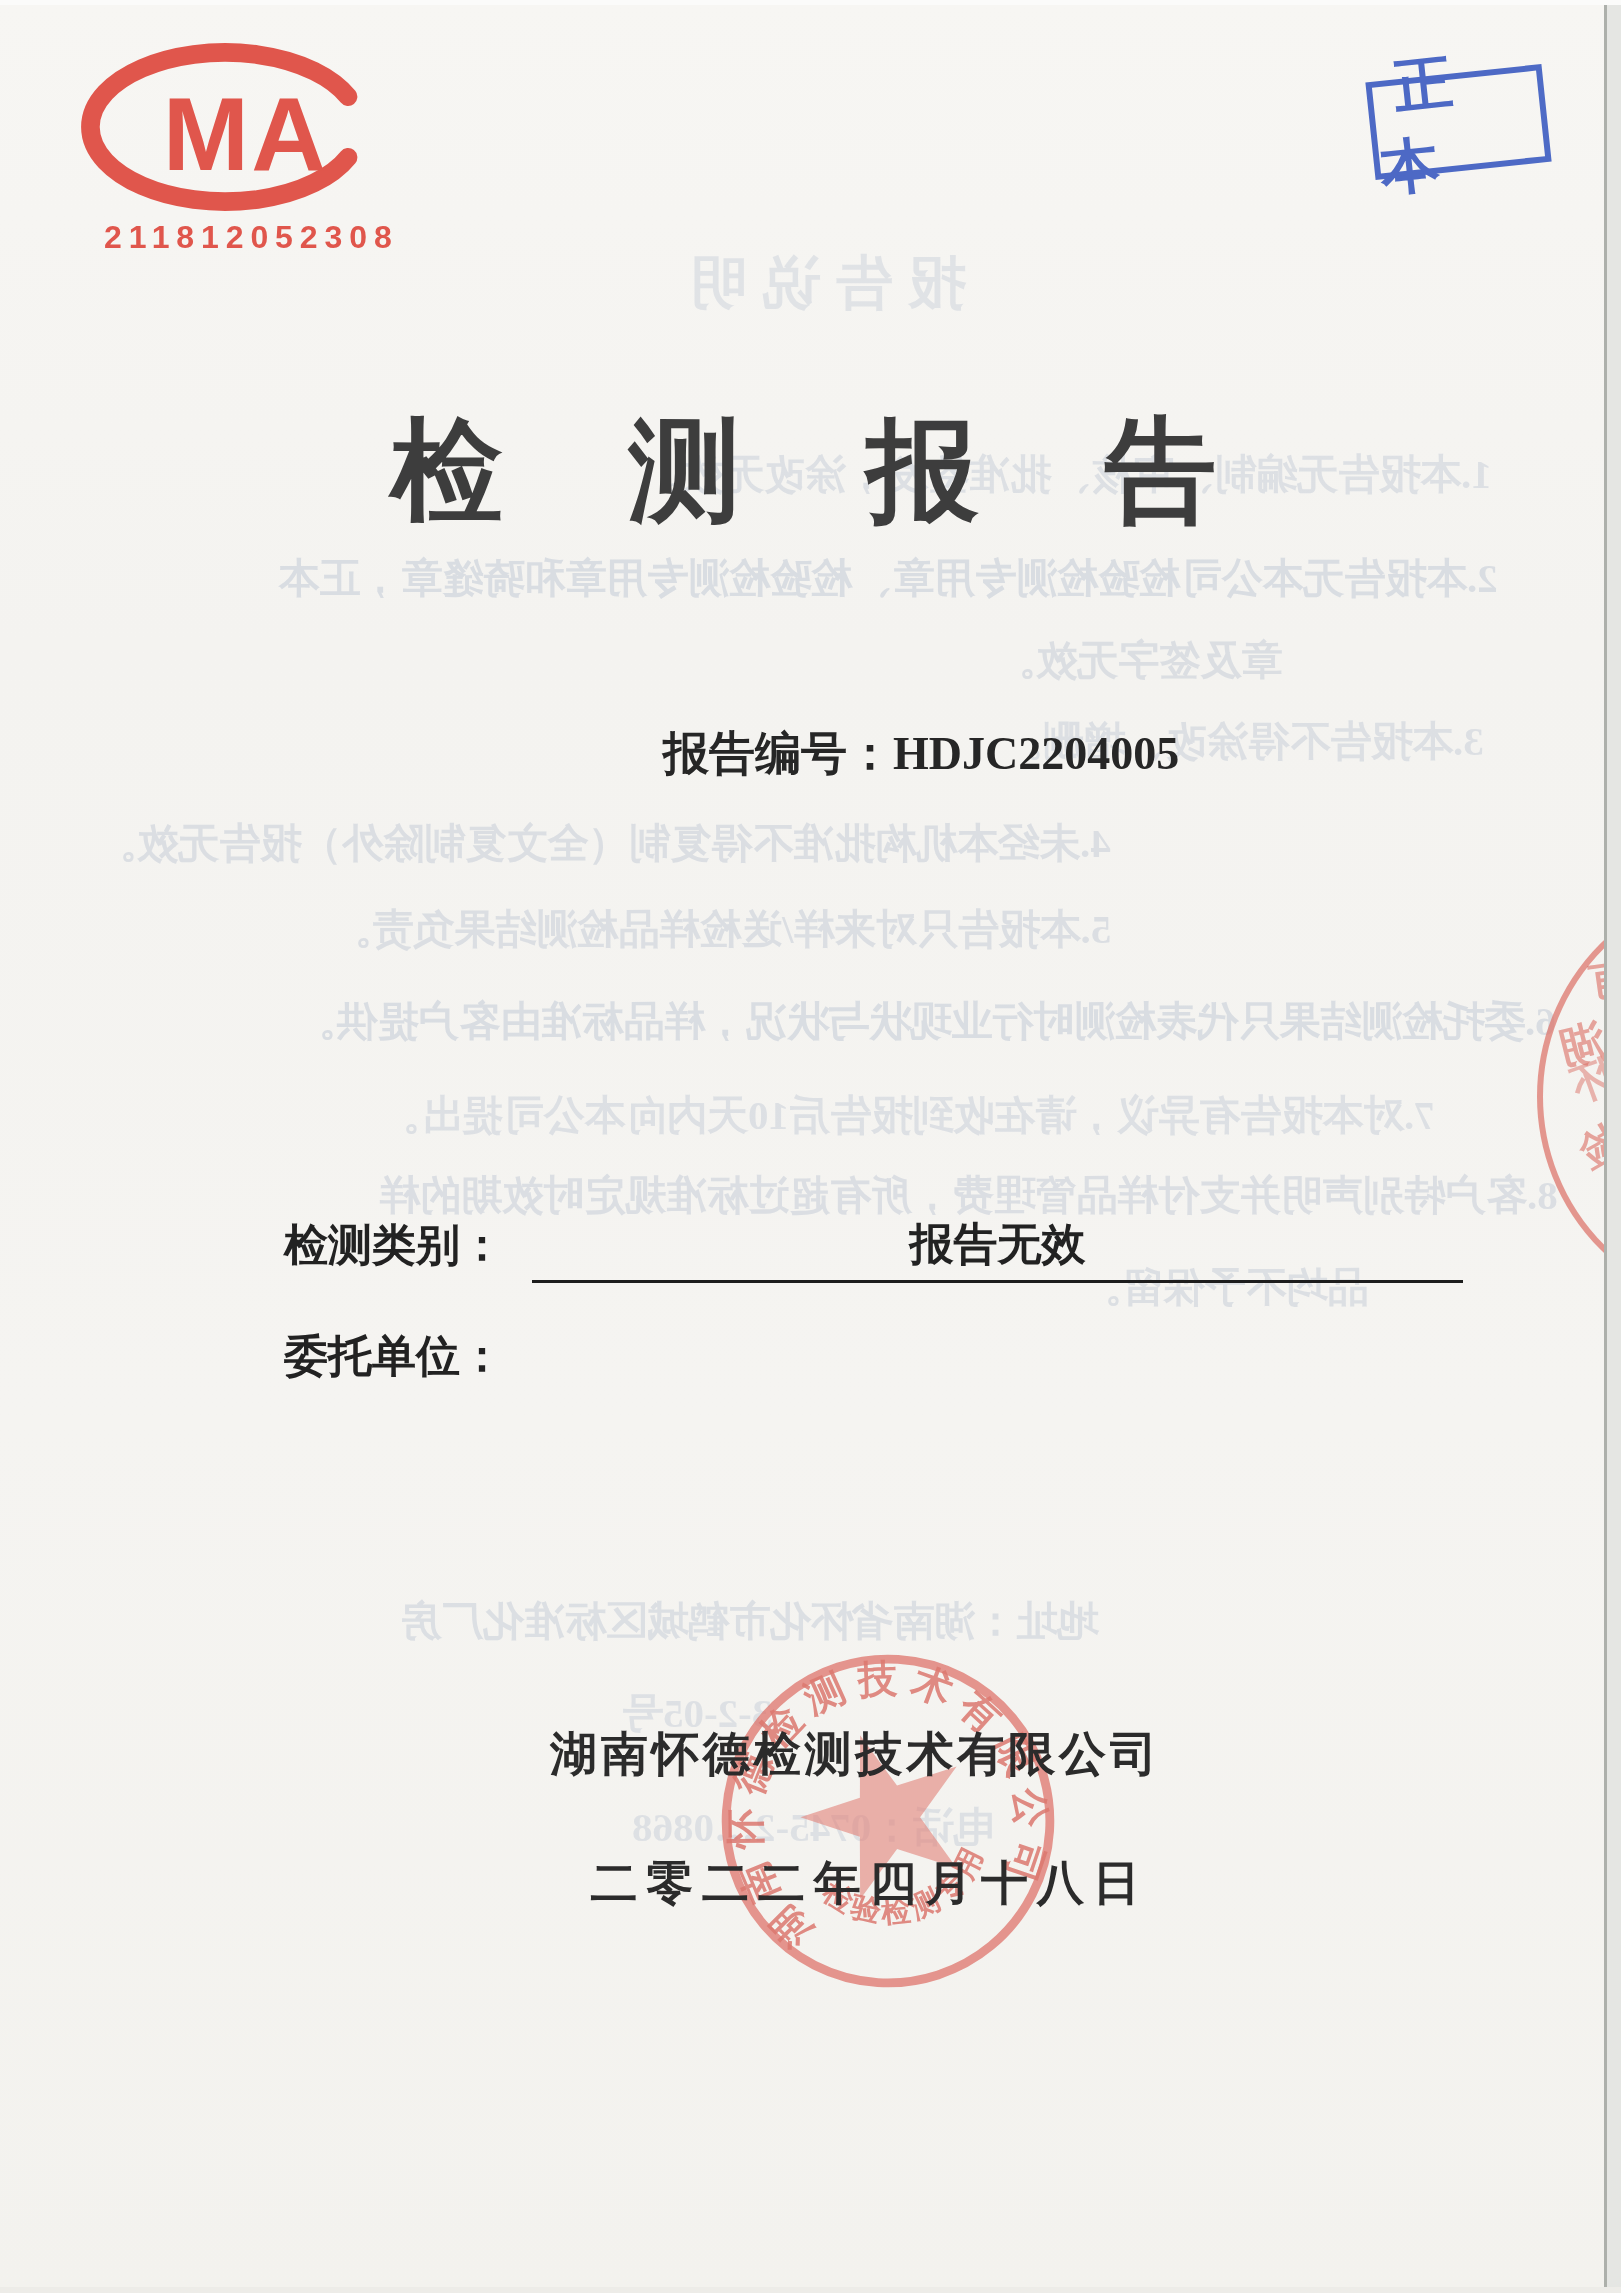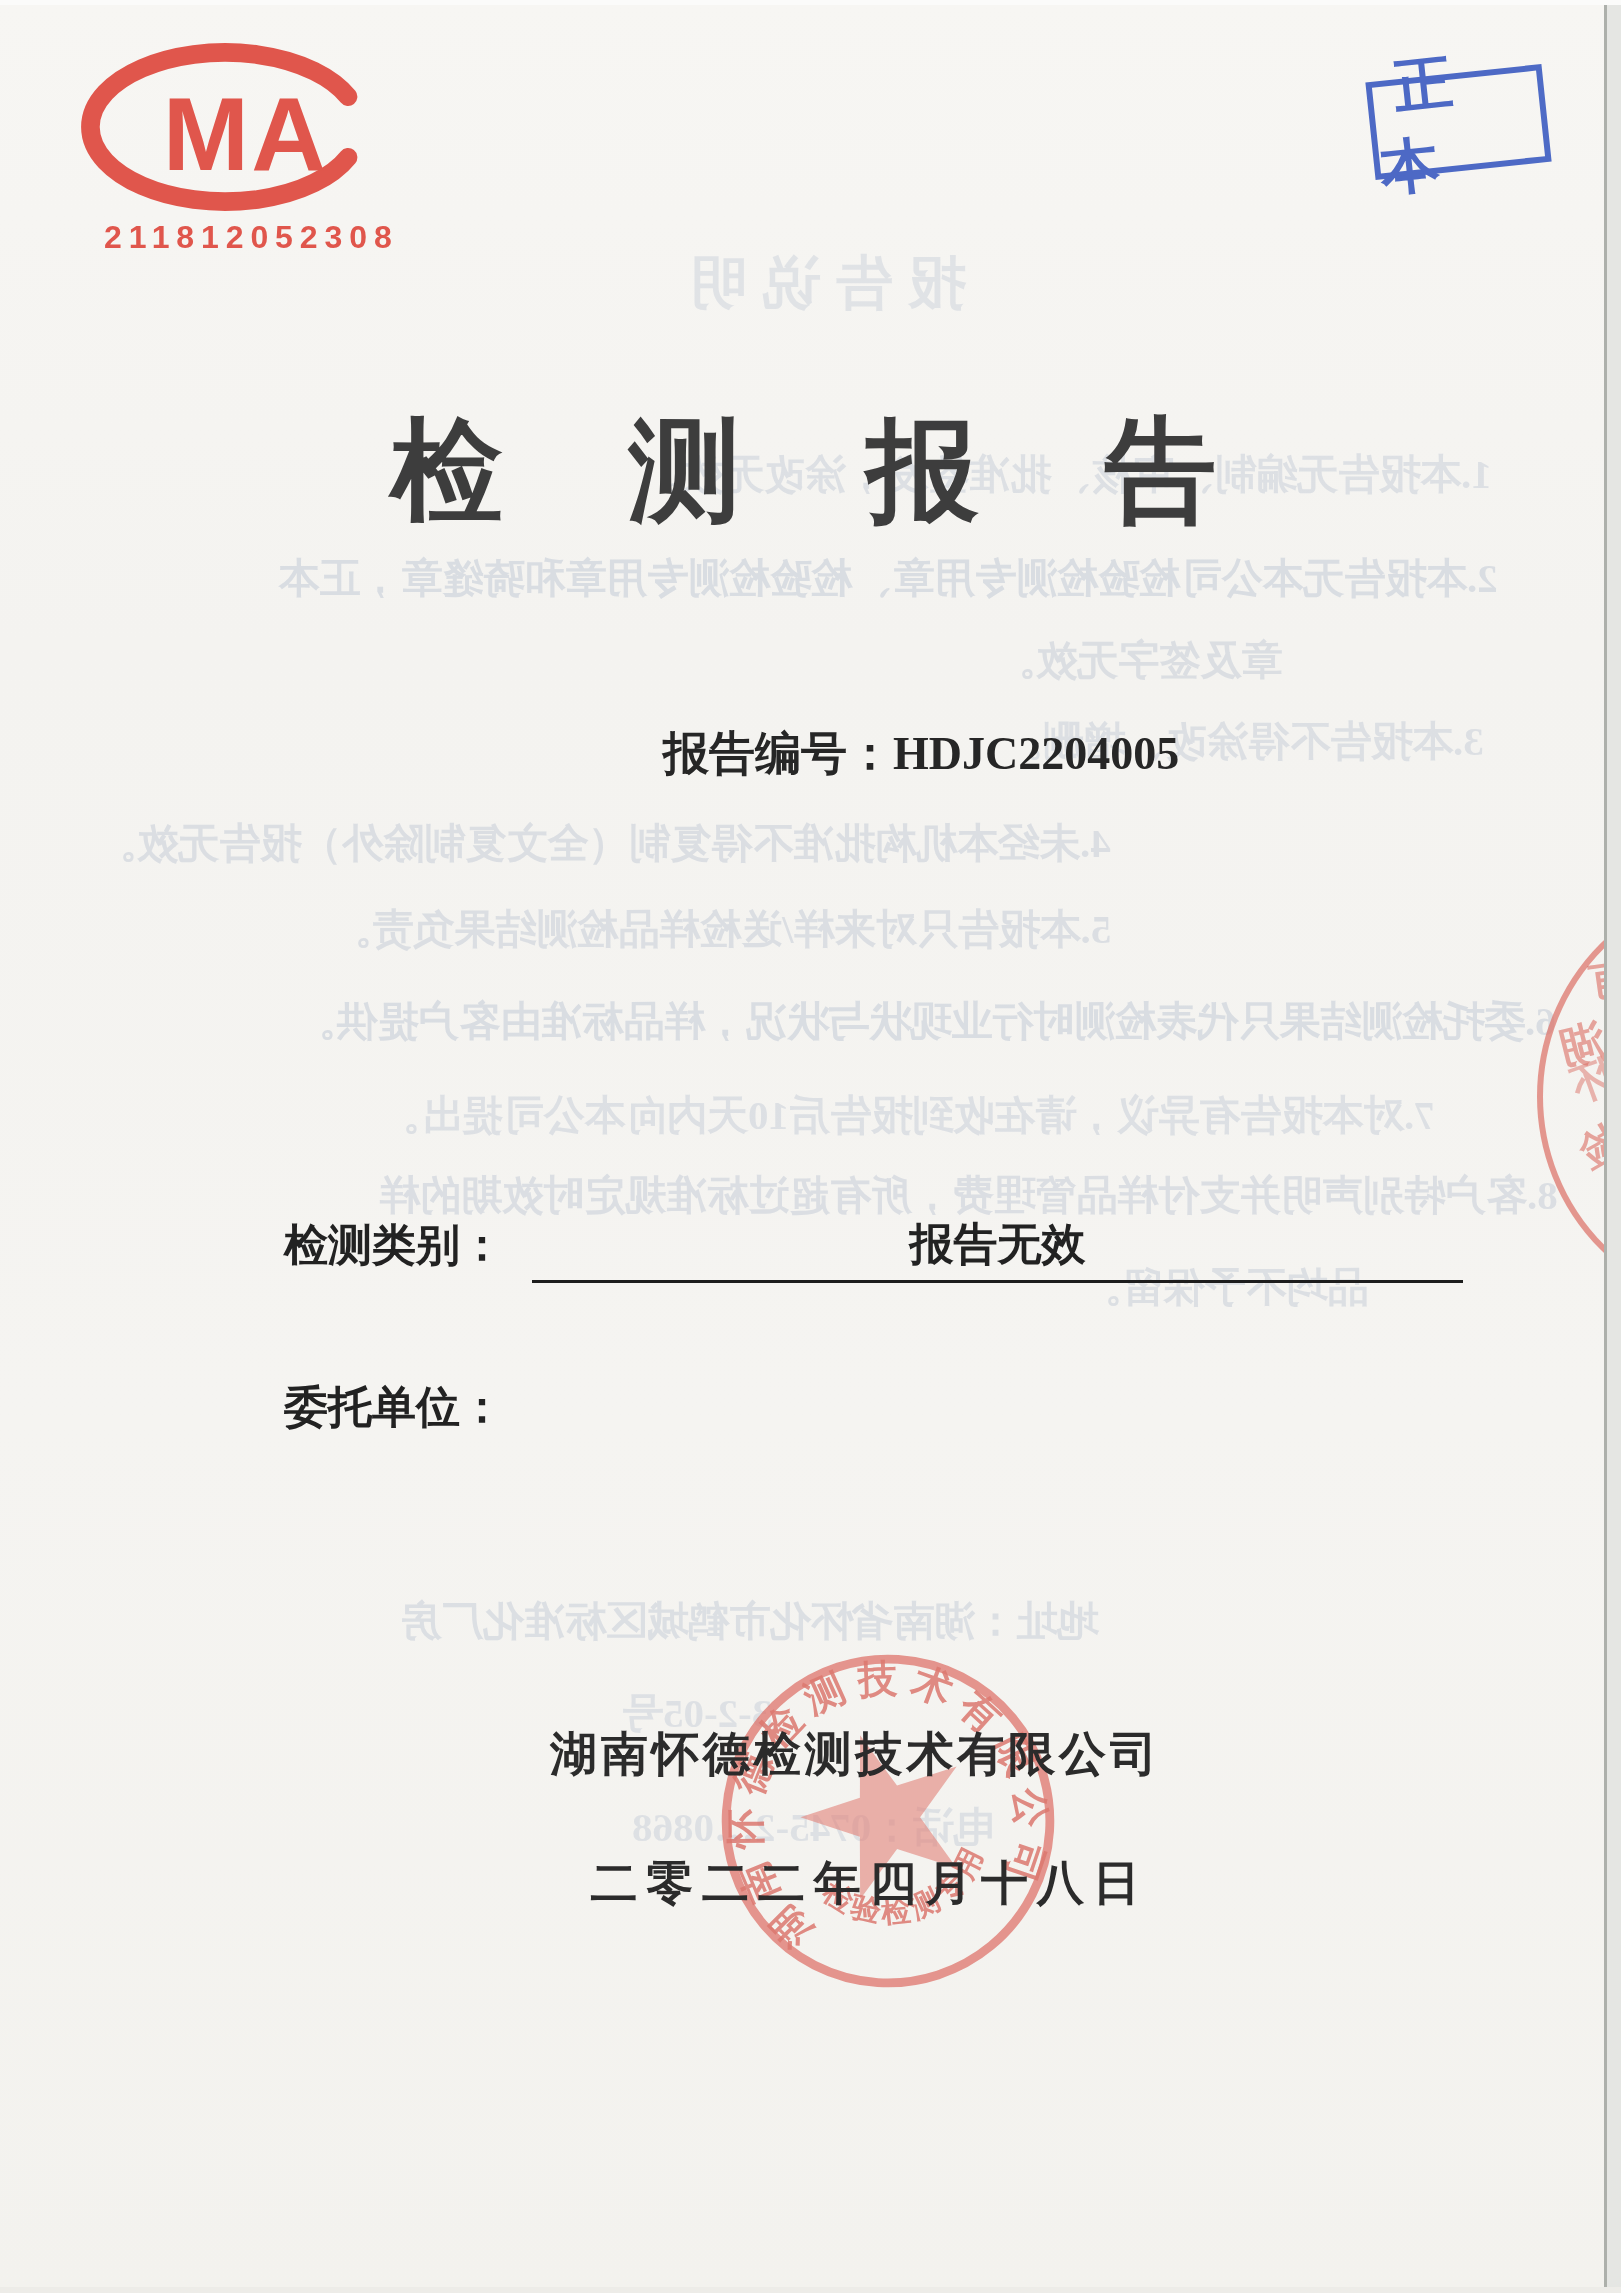--- a/index.html
+++ b/index.html
@@ -47,21 +47,21 @@
   
   .row{position:absolute;left:284px;display:flex;align-items:flex-end;z-index:5;}
   .row .lbl{font-size:44px;font-weight:bold;color:#222;white-space:nowrap;padding-bottom:7.8px;}
   .row .val{
     border-bottom:3.9px solid #1d1d1d;text-align:center;
     font-size:44px;font-weight:bold;color:#222;
     padding-bottom:5.9px;white-space:nowrap;
   }
   .row1{top:1096px;} .row1 .val{width:912px;}
   .row2{top:1215px;gap:28px;} .row2 .val{width:931px;}
-  .row3{top:1378px;} .row3 .val{width:943px;}
+  .row3{top:1327px;} .row3 .val{width:943px;}
   
   .company{
     position:absolute;left:0;top:1723px;width:1621px;text-align:center;
     transform:translateX(45px);
     font-size:47px;font-weight:bold;color:#2b2b2b;letter-spacing:3.9px;z-index:6;
   }
   .date{
     position:absolute;left:0;top:1852px;width:1621px;text-align:center;
     transform:translateX(59px);
     font-size:47px;font-weight:600;color:#2b2b2b;letter-spacing:8.8px;z-index:6;

